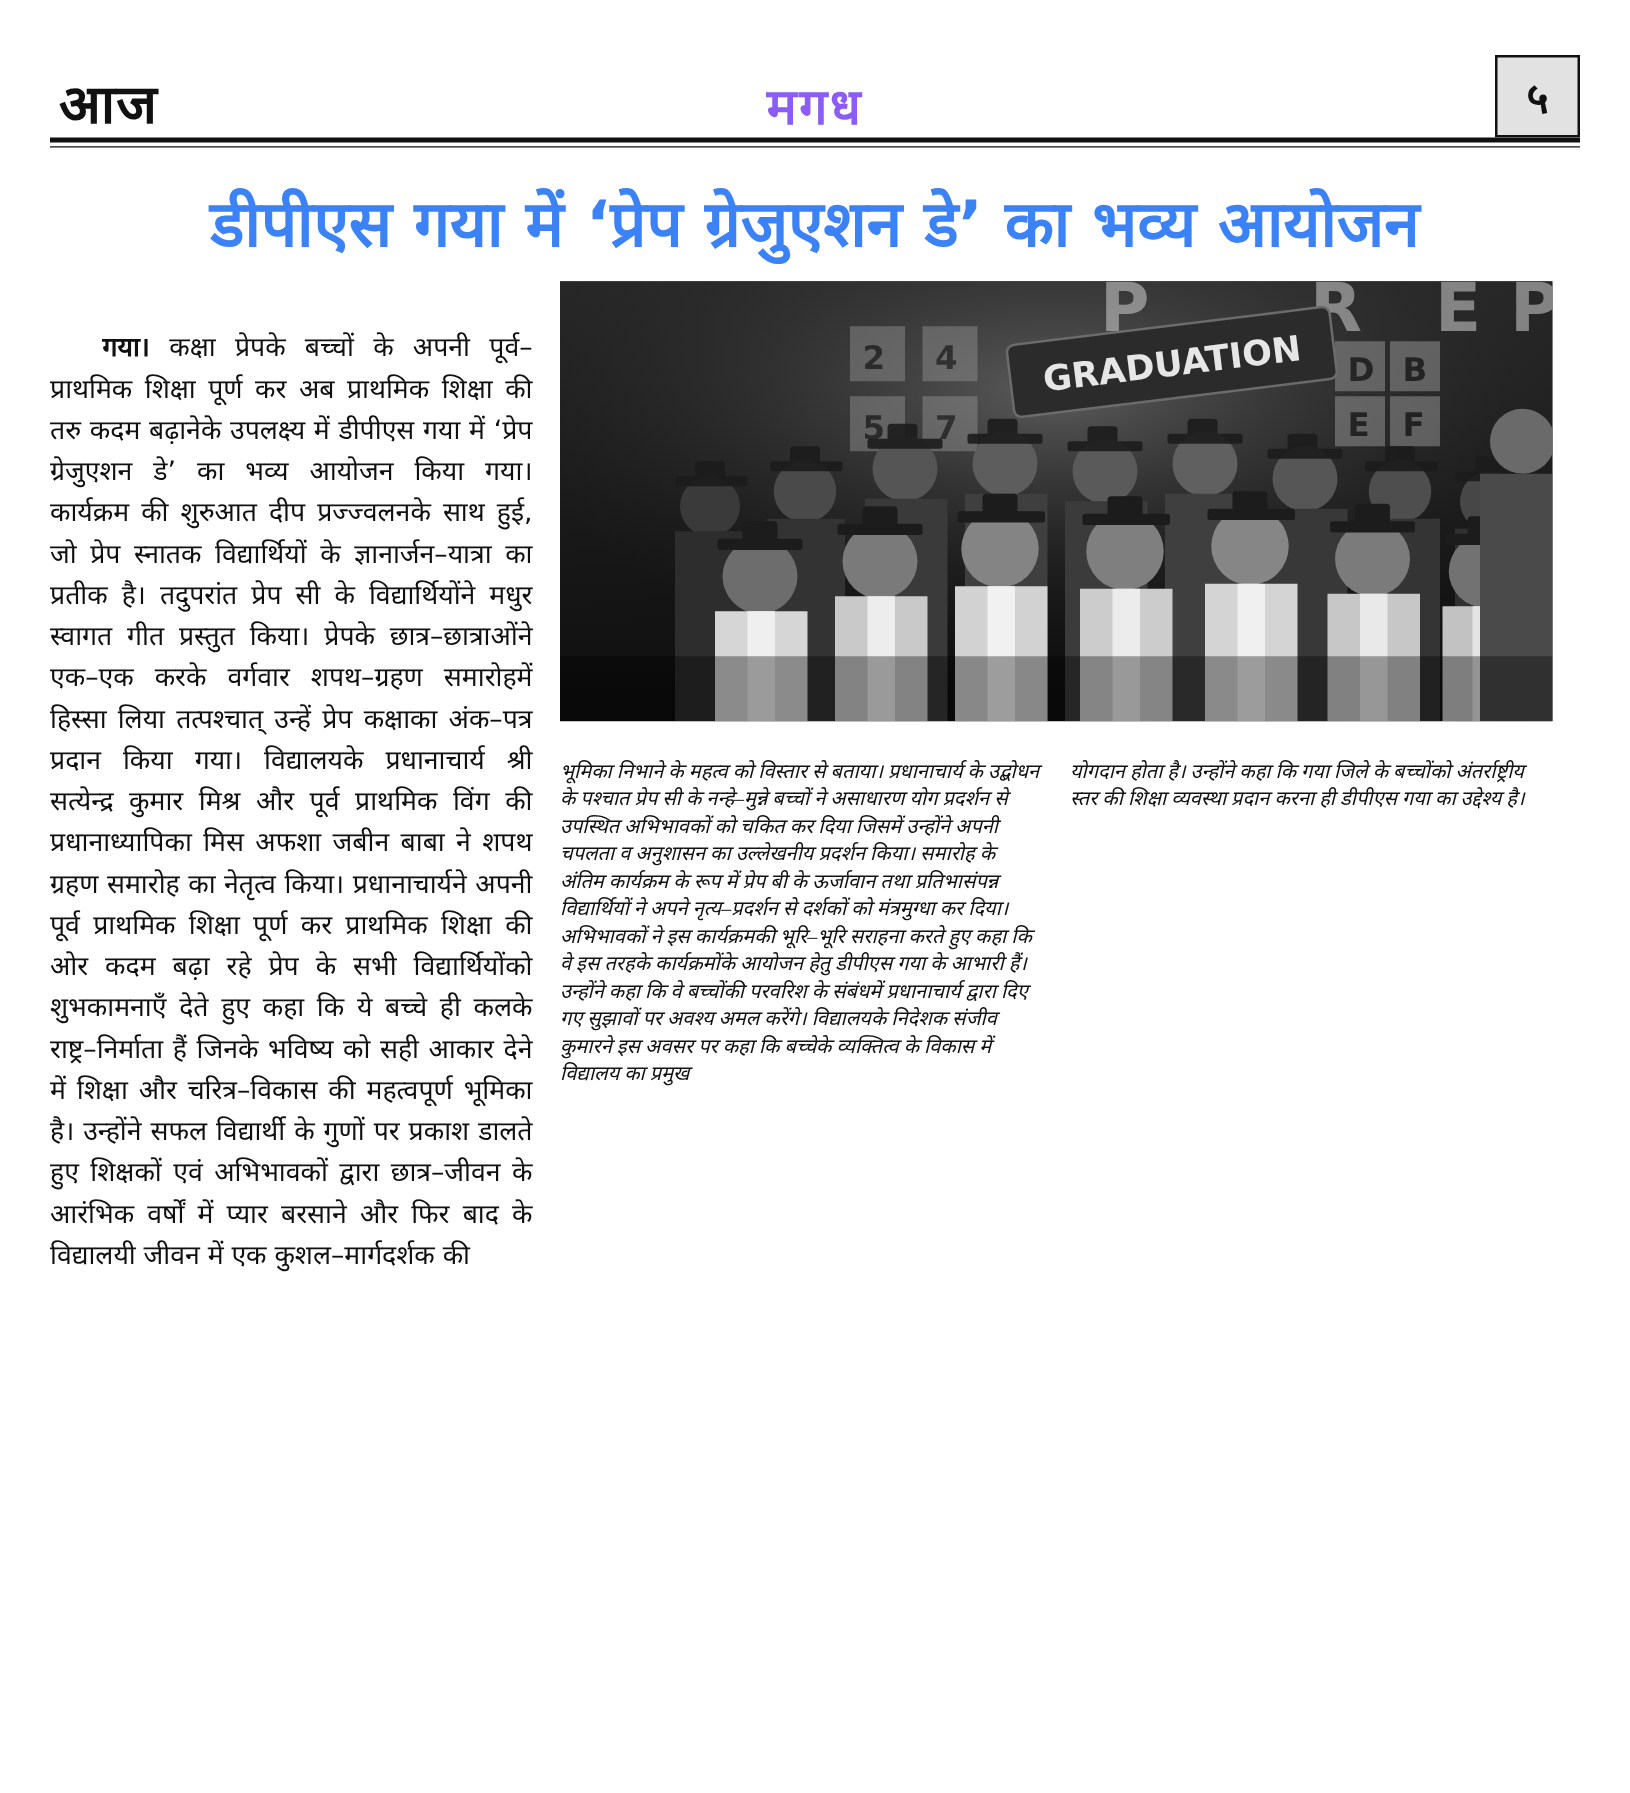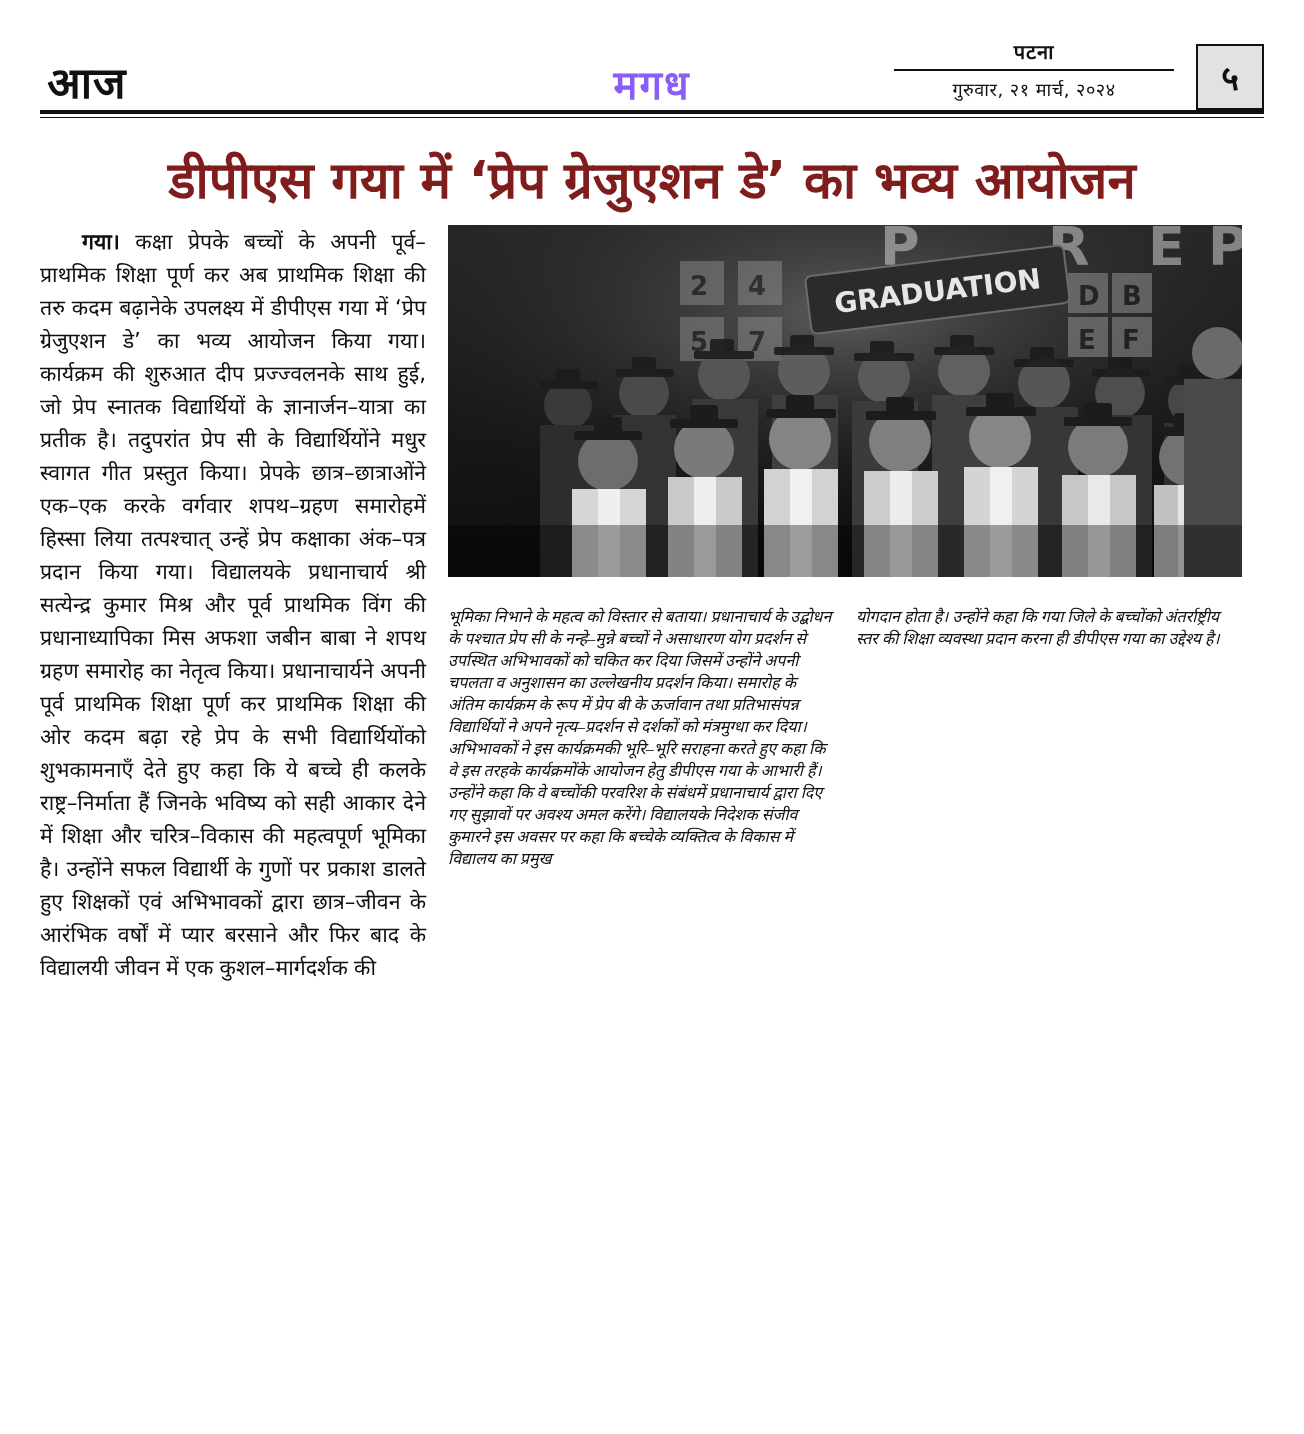--- a/index.html
+++ b/index.html
@@ -103,34 +103,35 @@
 
   
   .headline {
     margin: 34px 6px 10px 6px;
     font-family: "DejaVu Sans", sans-serif;
     font-weight: 700;
     font-size: 51px;
     line-height: 1.12;
     text-align: center;
     letter-spacing: 0px;
-    color: #7f1d1d;
+    color: #3b82f6;
   }
 
   
   .content {
     position: relative;
     margin-top: 16px;
     display: flex;
     gap: 22px;
     align-items: flex-start;
   }
   .col {
     width: 386px;
     flex: 0 0 386px;
+    margin-top: 37px;
   }
   .col p {
     margin: 0;
     font-family: "DejaVu Sans", sans-serif;
     font-size: 21.3px;
     line-height: 1.55;
     text-align: justify;
     text-justify: inter-word;
     word-spacing: -0.5px;
     color: #101010;
@@ -164,25 +165,20 @@
   }
 </style>
 </head>
 <body>
 
 <div class="page">
 
   <div class="masthead">
     <div class="masthead-logo">आज</div>
     <div class="masthead-edition">मगध</div>
-    <div class="masthead-right">
-      <div class="masthead-city">पटना</div>
-      <div class="masthead-rule"></div>
-      <div class="masthead-date">गुरुवार, २१ मार्च, २०२४</div>
-    </div>
     <div class="page-number-box">५</div>
   </div>
 
   <div class="rule-thick"></div>
   <div class="rule-thin"></div>
 
   <h1 class="headline">डीपीएस गया में ‘प्रेप ग्रेजुएशन डे’ का भव्य आयोजन</h1>
 
   <div class="content">
 

